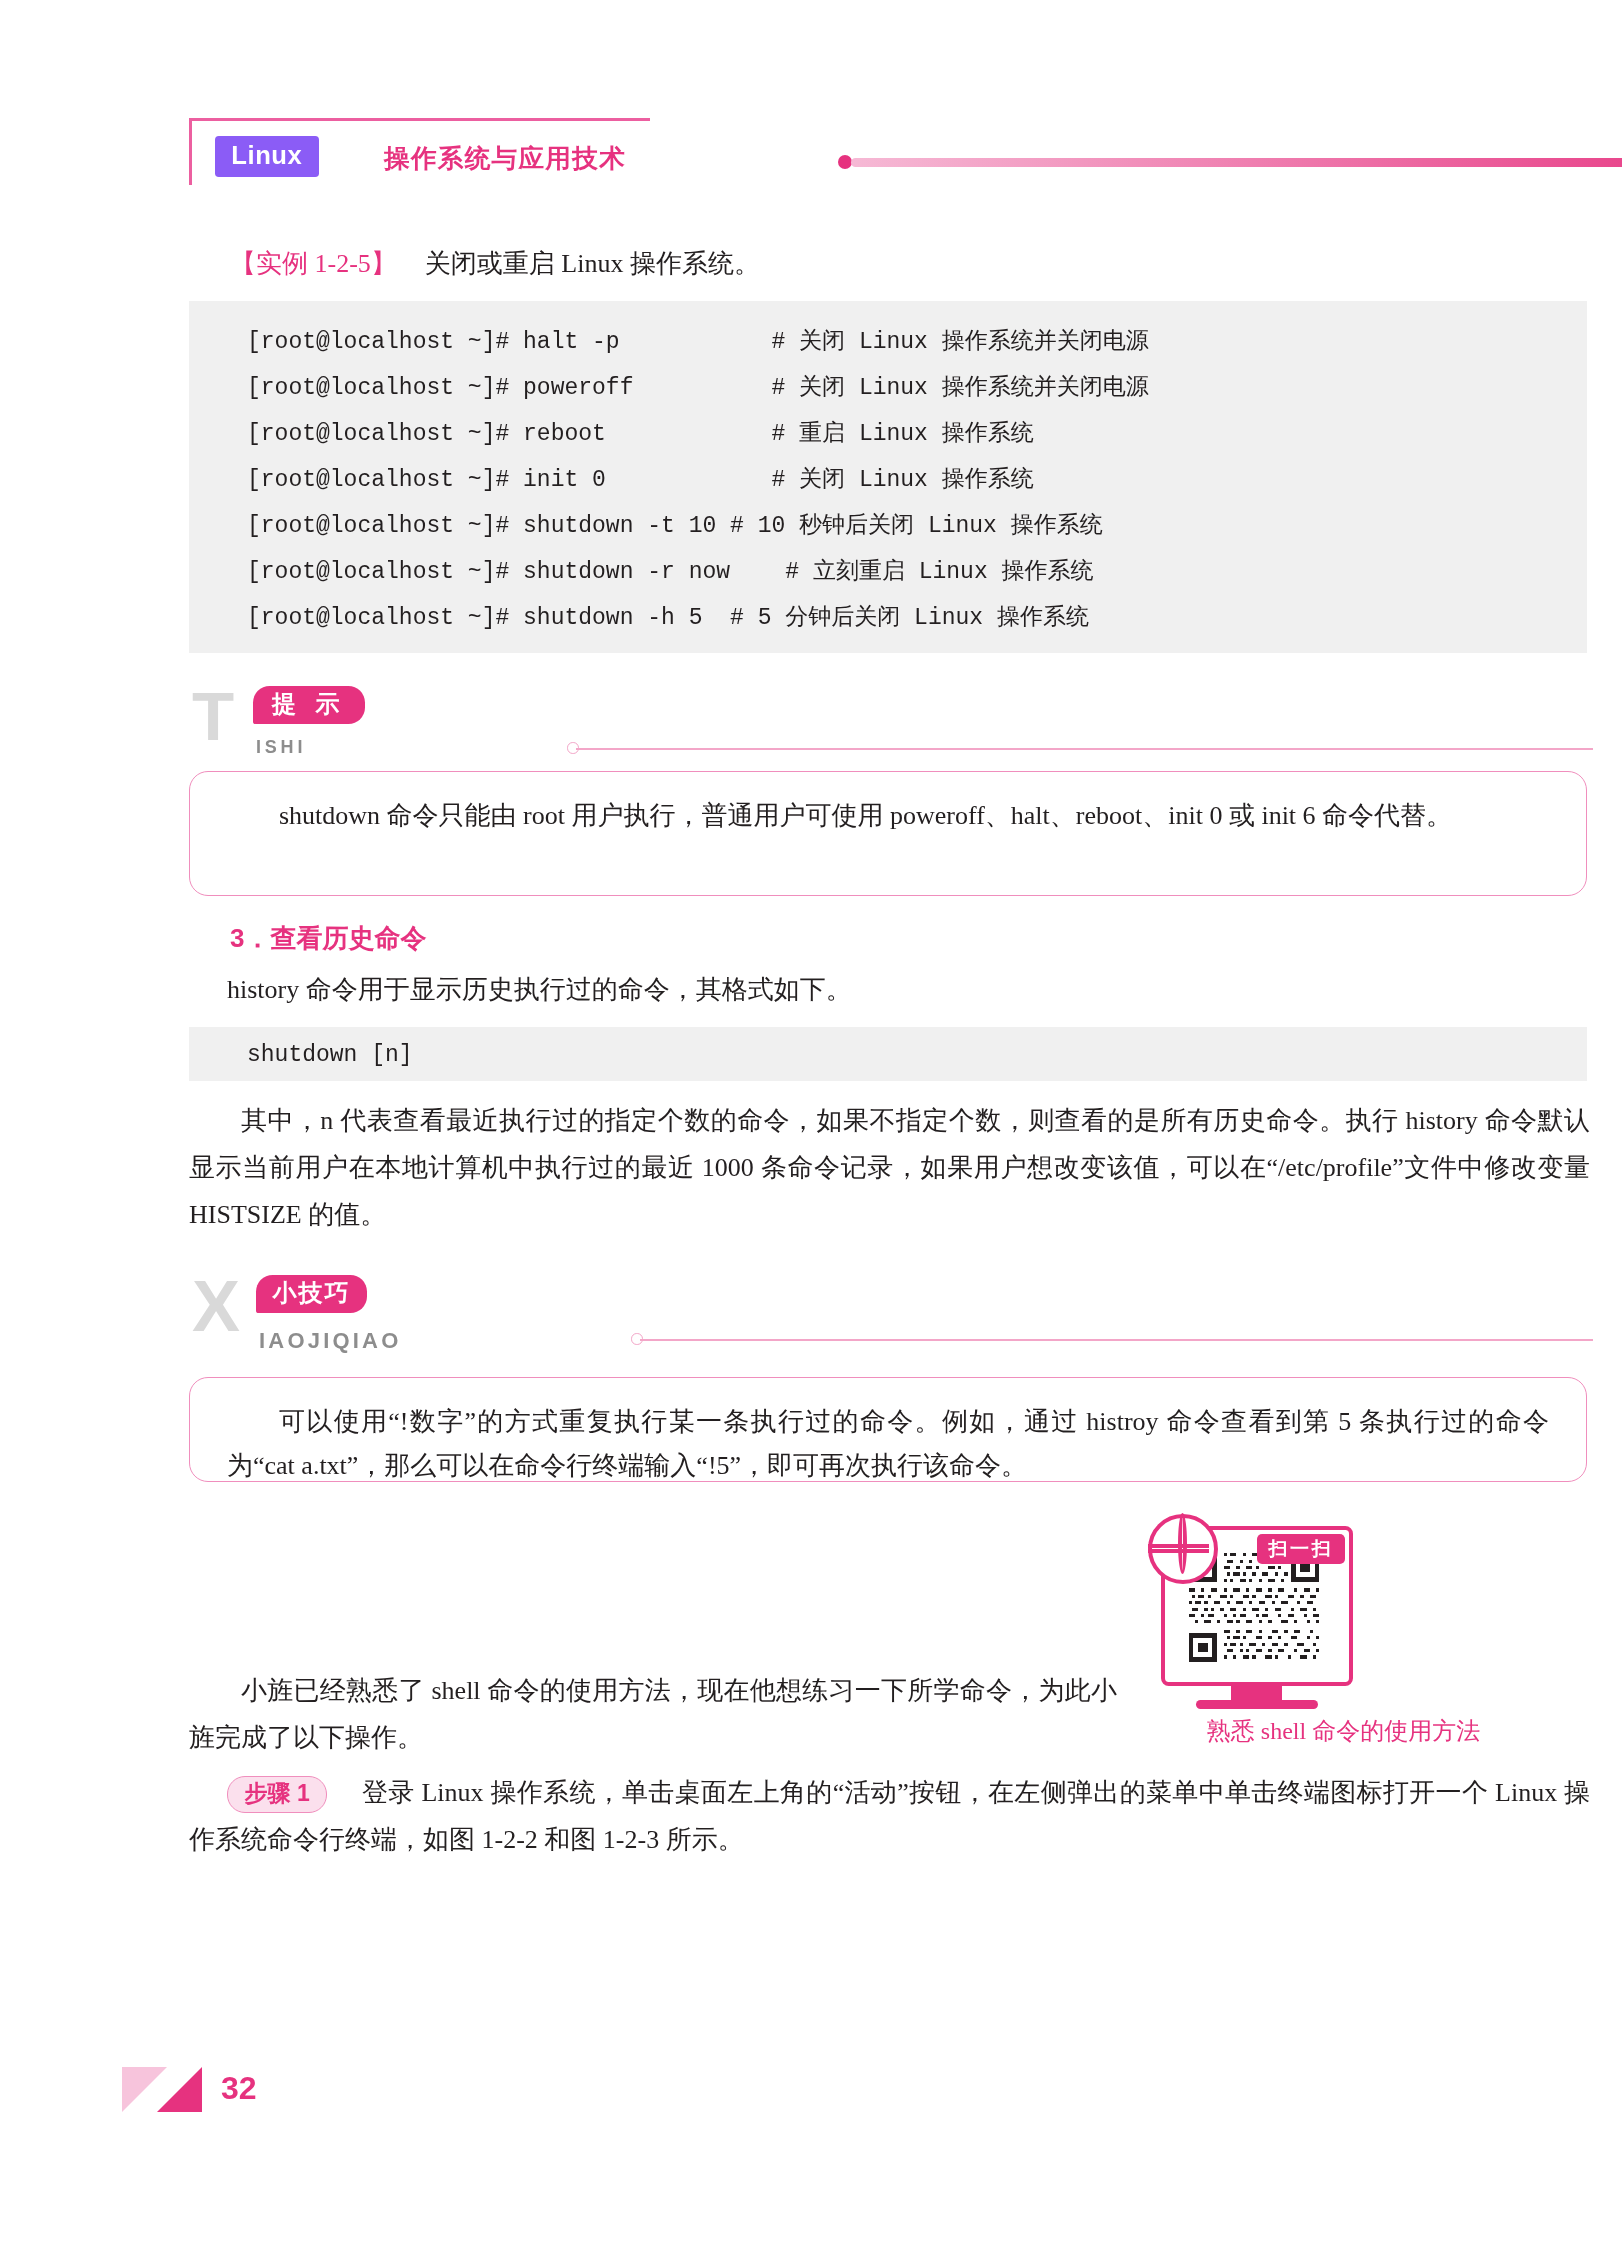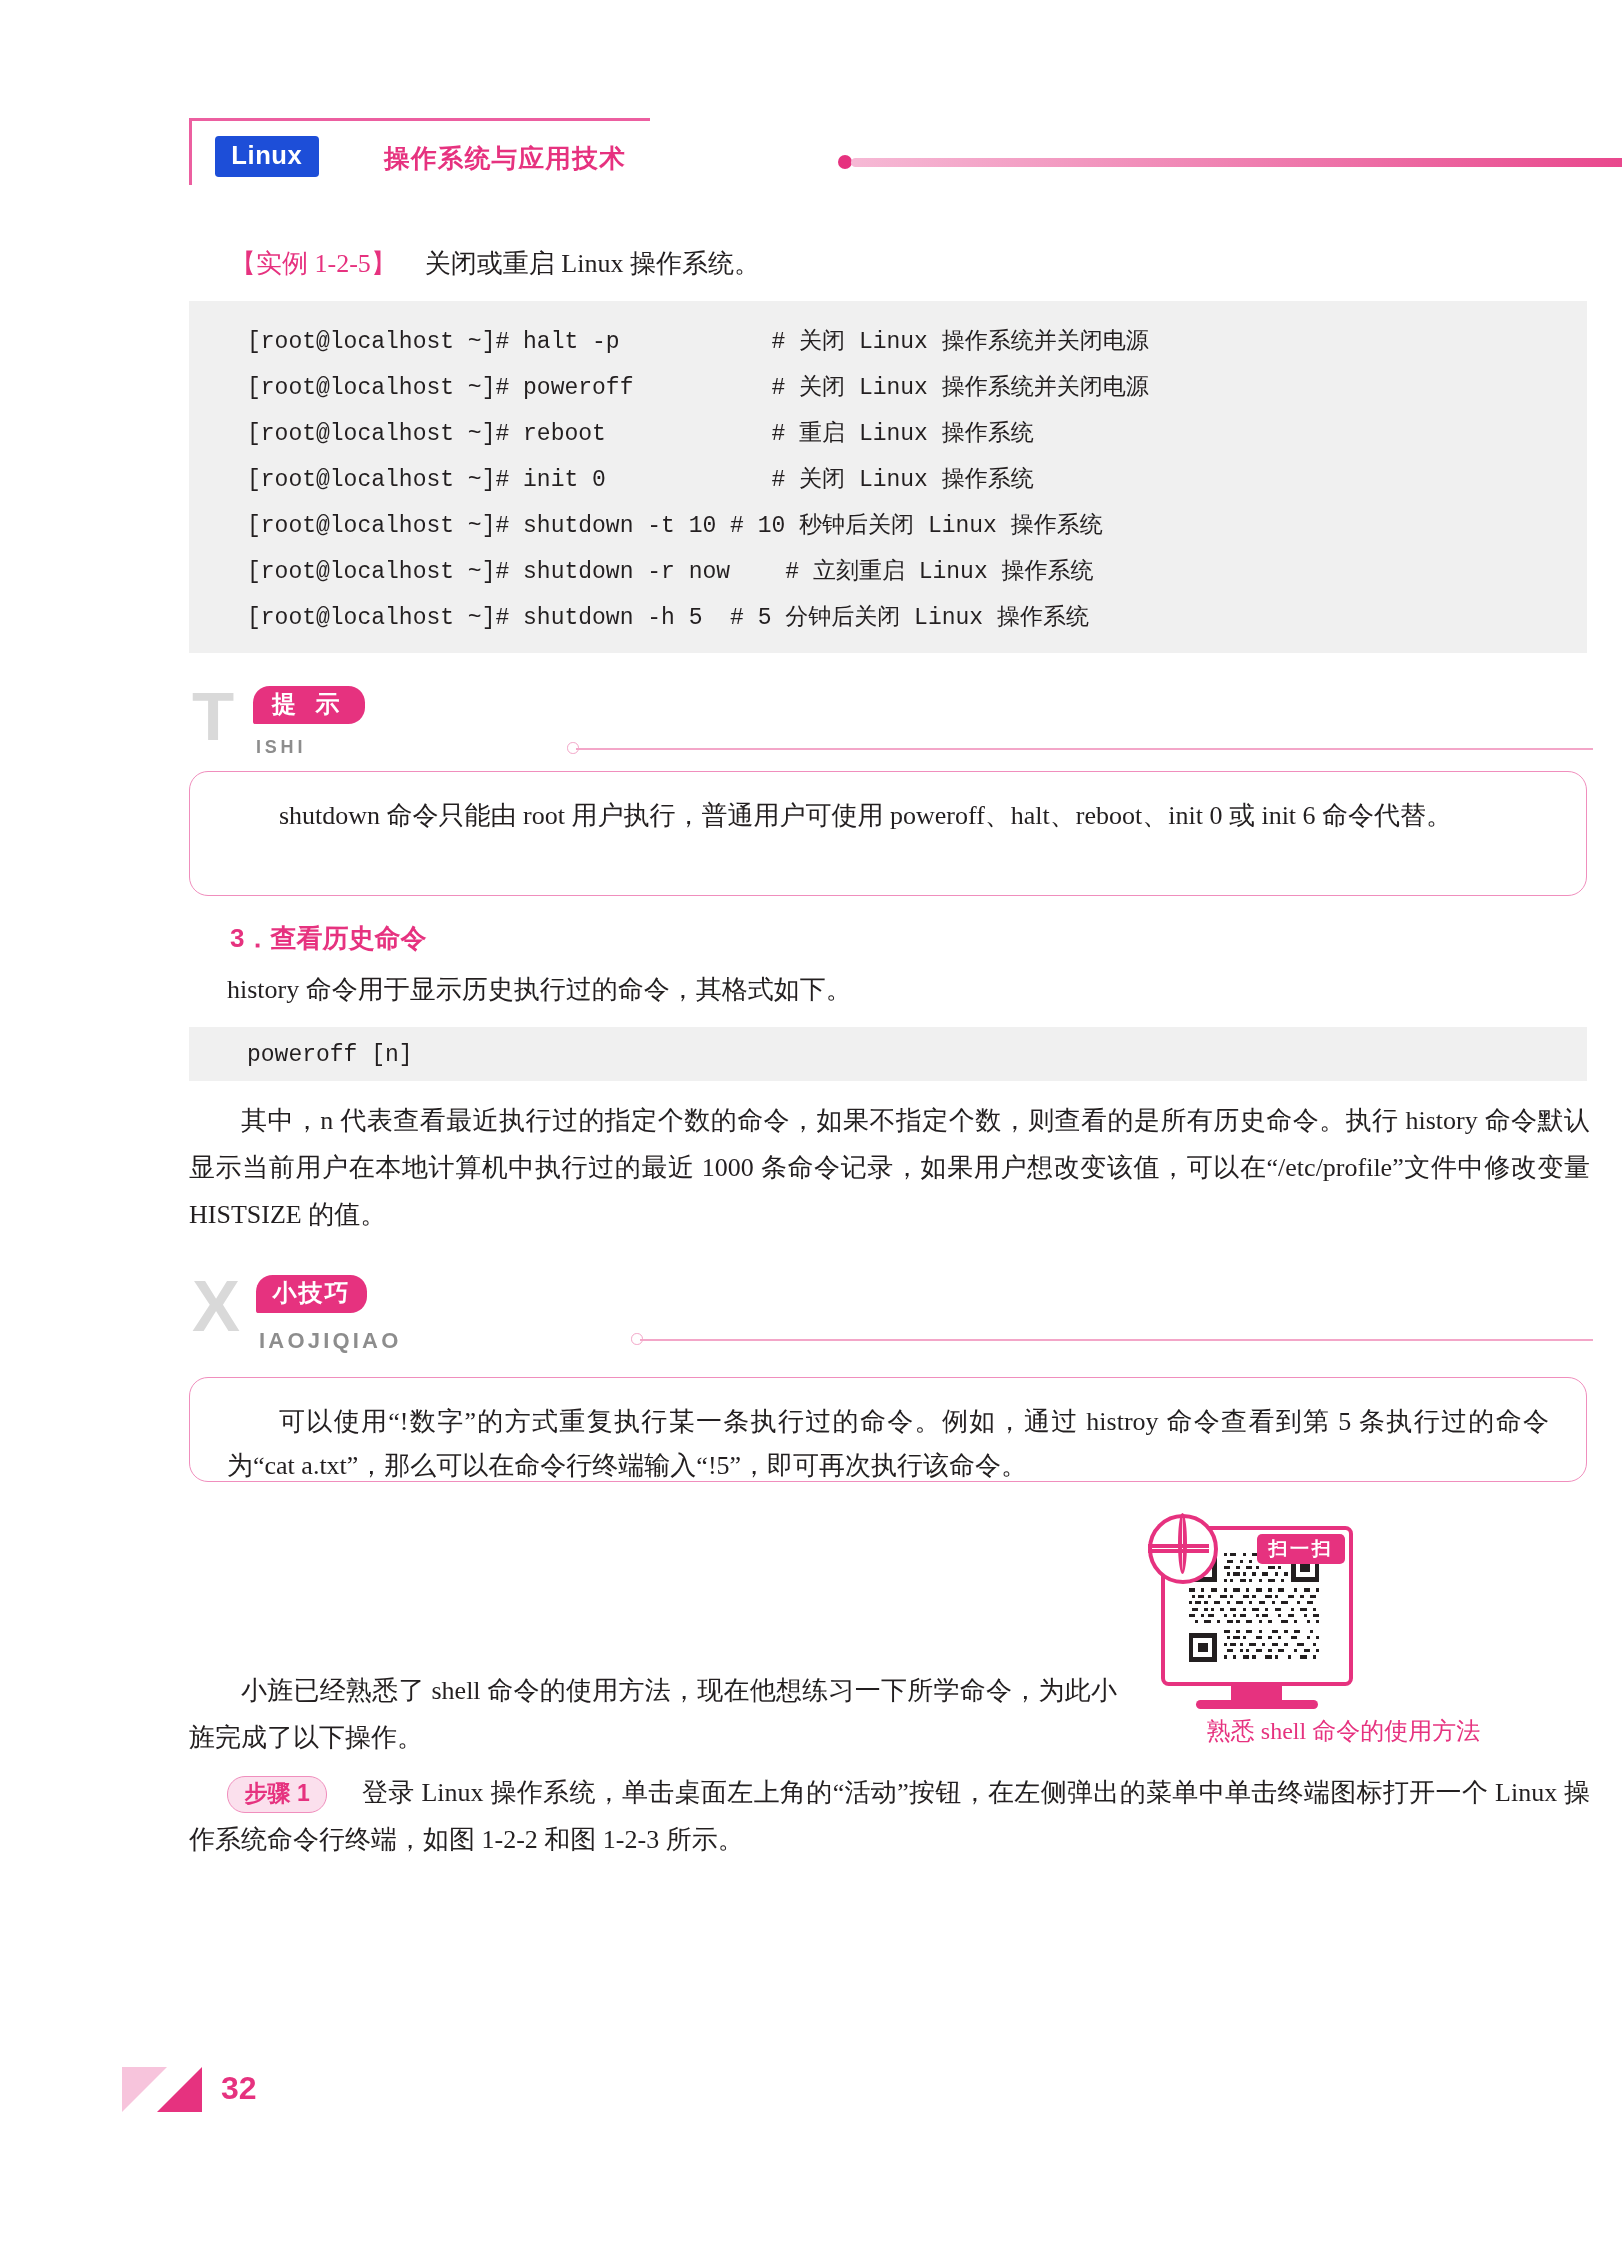--- a/index.html
+++ b/index.html
@@ -35,21 +35,21 @@
     width: 461px;
     height: 67px;
     border-top: 3.2px solid #ec5fa0;
     border-left: 3.2px solid #ec5fa0;
     box-sizing: border-box;
   }
   .header-linux-badge {
     position: absolute;
     left: 25.6px;
     top: 18px;
-    background: #1d4ed8;
+    background: #8b5cf6;
     color: #ffffff;
     font-family: "Liberation Sans", sans-serif;
     font-weight: bold;
     font-size: 25.6px;
     letter-spacing: 0.6px;
     padding: 7px 16.6px 8.3px 16.6px;
     border-radius: 3.8px;
     line-height: 1;
   }
   .header-title {
@@ -572,21 +572,21 @@
   </div>
 
   <div class="roundbox tip">
     <div class="boxtext indent2">shutdown 命令只能由 root 用户执行，普通用户可使用 poweroff、halt、reboot、init 0 或 init 6 命令代替。</div>
   </div>
 
   <div class="section-heading">3．查看历史命令</div>
   <div class="para para-history">history 命令用于显示历史执行过的命令，其格式如下。</div>
 
   <div class="codeblock history">
-    <div class="code-line">poweroff [n]</div>
+    <div class="code-line">shutdown [n]</div>
   </div>
 
   <div class="para para-main indent2">其中，n 代表查看最近执行过的指定个数的命令，如果不指定个数，则查看的是所有历史命令。执行 history 命令默认显示当前用户在本地计算机中执行过的最近 1000 条命令记录，如果用户想改变该值，可以在“/etc/profile”文件中修改变量 HISTSIZE 的值。</div>
 
   <div class="trickmark">
     <div class="bigletter">X</div>
     <div class="pill">小技巧</div>
     <div class="sublabel">IAOJIQIAO</div>
     <div class="rule-dot"></div>
     <div class="rule"></div>

